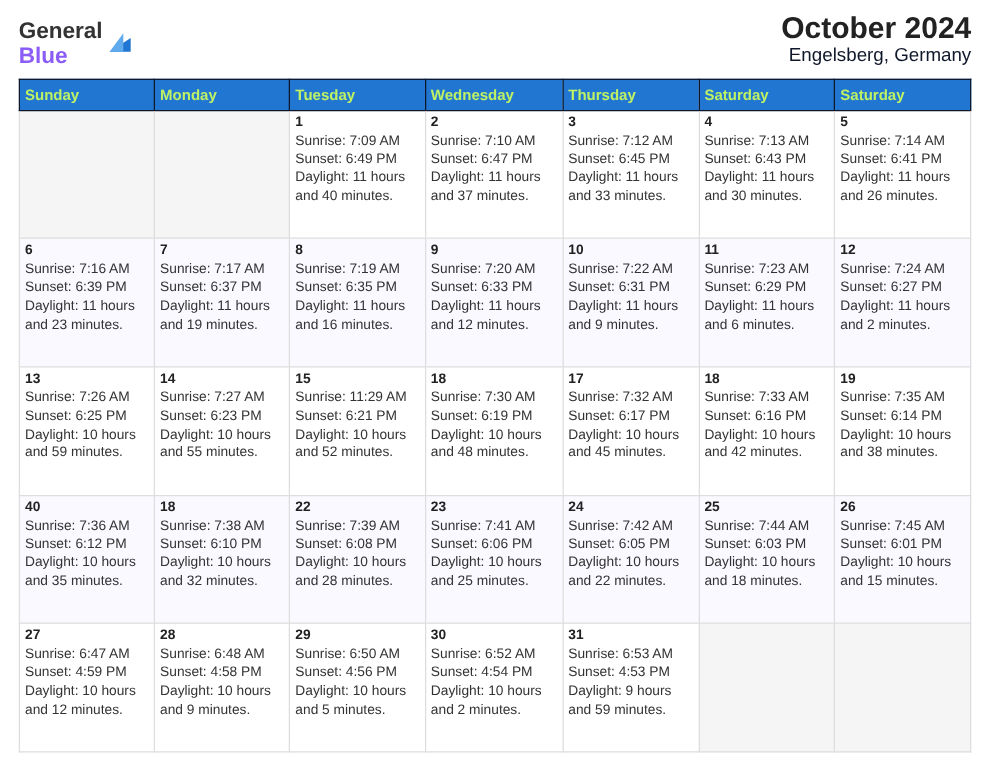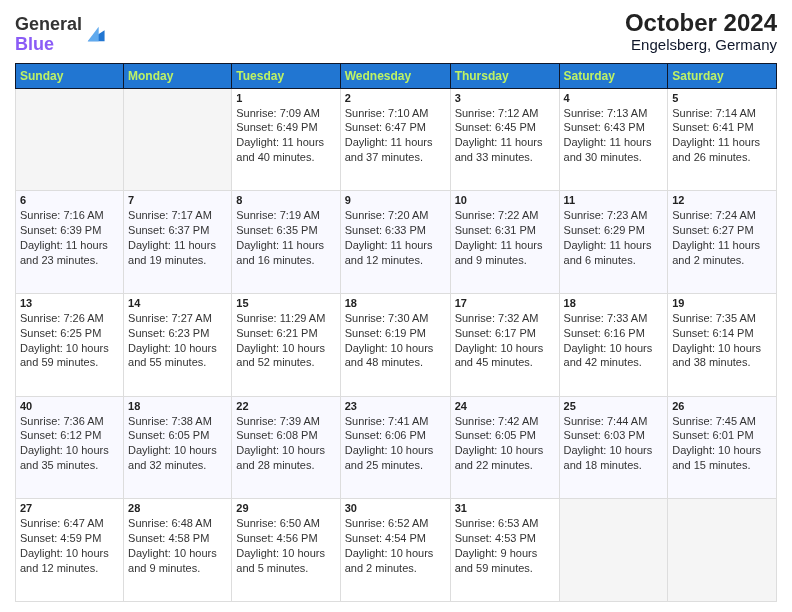--- a/index.html
+++ b/index.html
@@ -261,21 +261,21 @@
         <tr>
           <td>
             <span class="day-number">40</span>
             <div class="cell-content">Sunrise: 7:36 AM
 Sunset: 6:12 PM
 Daylight: 10 hours and 35 minutes.</div>
           </td>
           <td>
             <span class="day-number">18</span>
             <div class="cell-content">Sunrise: 7:38 AM
-Sunset: 6:05 PM
+Sunset: 6:10 PM
 Daylight: 10 hours and 32 minutes.</div>
           </td>
           <td>
             <span class="day-number">22</span>
             <div class="cell-content">Sunrise: 7:39 AM
 Sunset: 6:08 PM
 Daylight: 10 hours and 28 minutes.</div>
           </td>
           <td>
             <span class="day-number">23</span>

